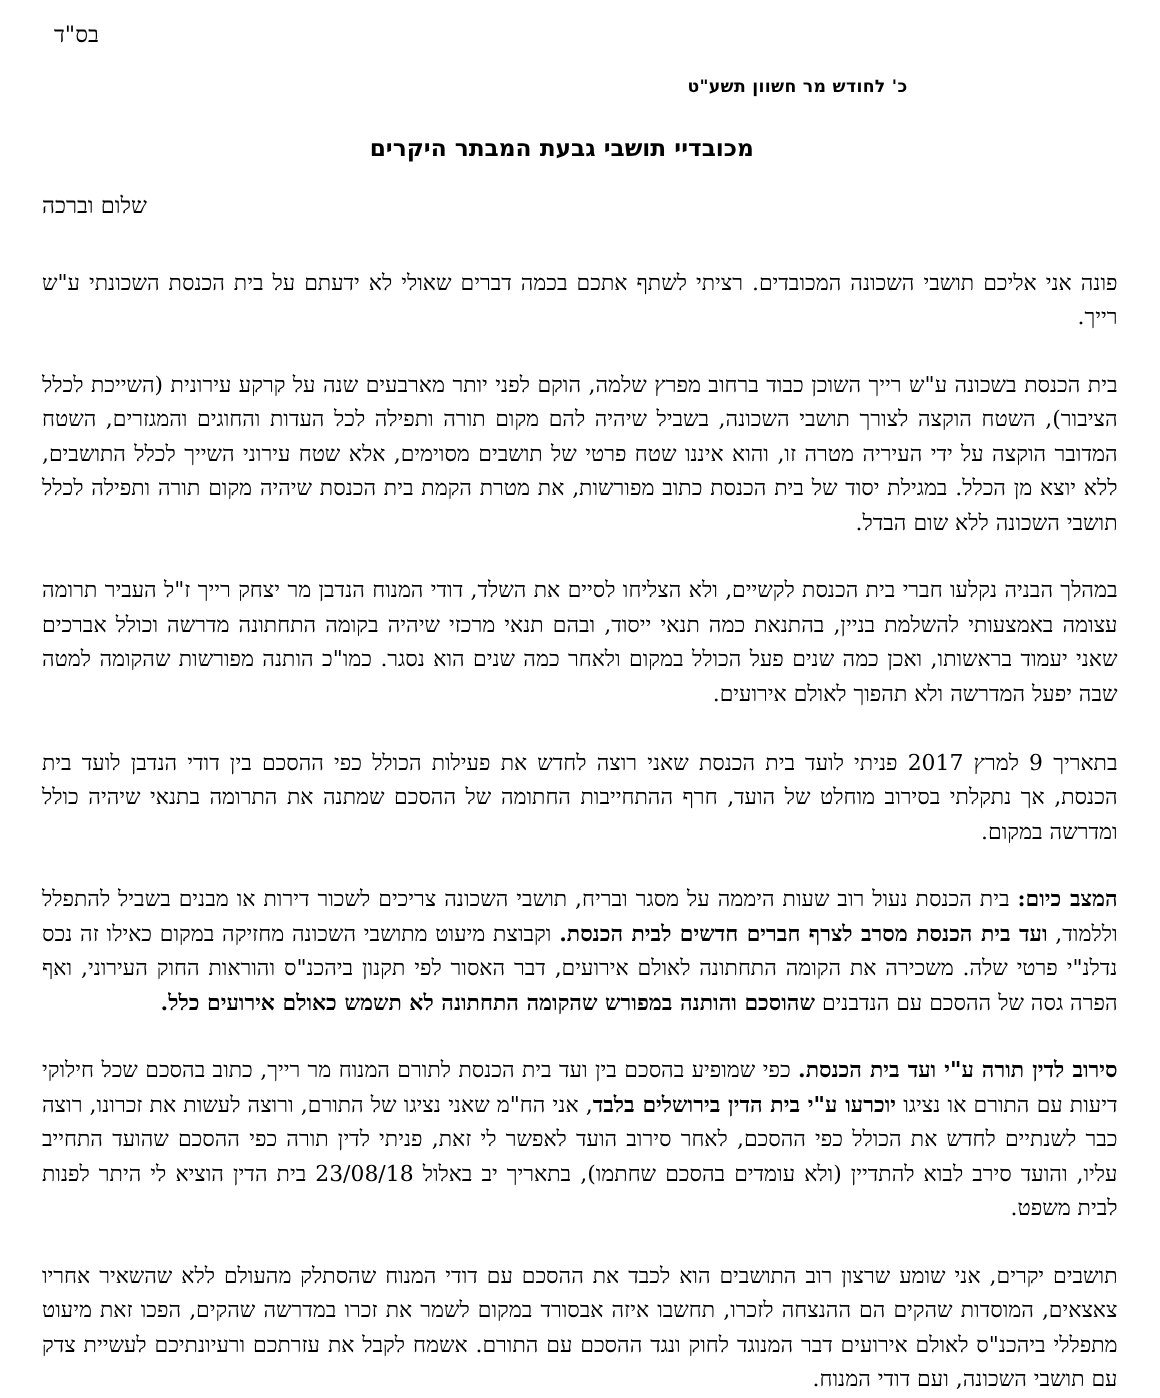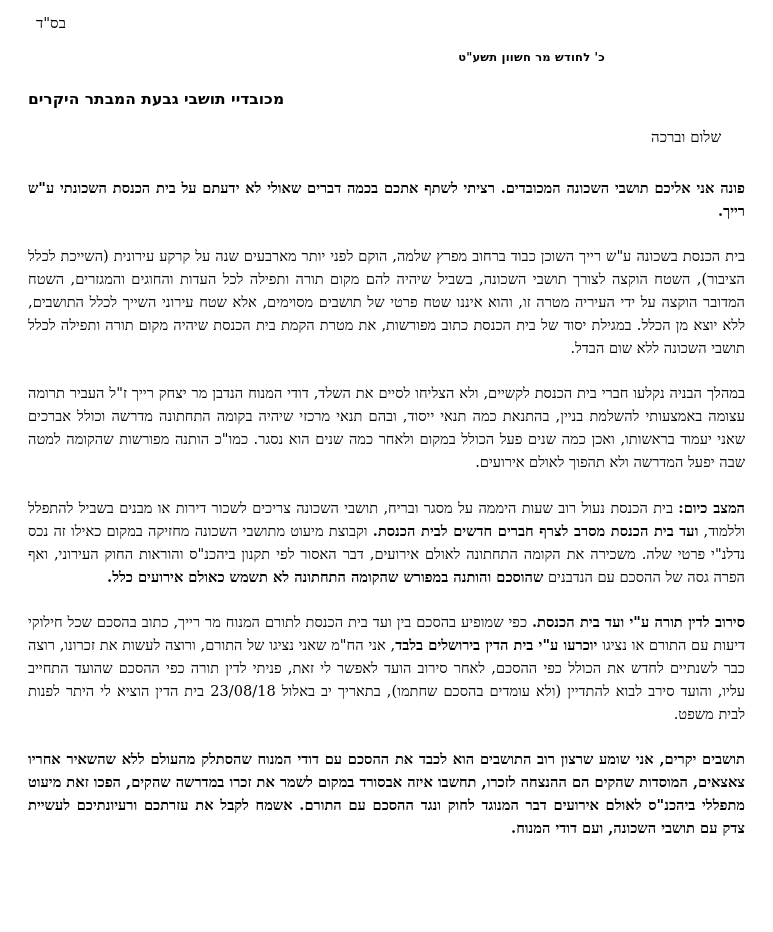--- a/index.html
+++ b/index.html
@@ -42,44 +42,44 @@
     font-family: "DejaVu Sans", "Liberation Sans", sans-serif;
     font-weight: bold;
     font-size: 11.5px;
     letter-spacing: .2px;
     margin: 18px 0 0 0;
     padding-right: 140px;
   }
 
   
   .salutation-title {
-    text-align: left;
+    text-align: center;
     font-family: "DejaVu Sans", "Liberation Sans", sans-serif;
     font-weight: bold;
     font-size: 15.5px;
     margin: 26px 0 0 0;
     padding-right: 24px;
   }
   .salutation-sub {
-    text-align: right;
+    text-align: left;
     font-size: 15px;
     margin: 20px 0 0 0;
     padding-right: 24px;
   }
 
   
   p.para {
     font-size: 14.6px;
     line-height: 1.58;
     margin: 22px 0 0 0;
     text-align: justify;
     text-justify: inter-word;
   }
   p.para.bold {
-    font-weight: bold;
+    font-weight: normal;
   }
   p.para b {
     font-weight: bold;
     margin-top: 20px;
   }
   p.first-bold {
     margin-top: 30px;
   }
 </style>
 </head>
@@ -93,19 +93,20 @@
     <div class="datum">כ' לחודש מר חשוון תשע"ט</div>
 
     <div class="salutation-title">מכובדיי תושבי גבעת המבתר היקרים</div>
 
     <div class="salutation-sub">שלום וברכה</div>
 
     <div id="paragraphs">
         <p class="para bold first-bold">פונה אני אליכם תושבי השכונה המכובדים.  רציתי לשתף אתכם בכמה דברים שאולי לא ידעתם על בית הכנסת השכונתי ע"ש רייך.</p>
         <p class="para">בית הכנסת בשכונה ע"ש רייך השוכן כבוד ברחוב מפרץ שלמה, הוקם לפני יותר מארבעים שנה על קרקע עירונית (השייכת לכלל הציבור), השטח הוקצה לצורך תושבי השכונה, בשביל שיהיה להם מקום תורה ותפילה לכל העדות והחוגים והמגזרים, השטח המדובר הוקצה על ידי העיריה מטרה זו, והוא איננו שטח פרטי של תושבים מסוימים, אלא שטח עירוני השייך לכלל התושבים, ללא יוצא מן הכלל. במגילת יסוד של בית הכנסת כתוב מפורשות, את מטרת הקמת בית הכנסת שיהיה מקום תורה ותפילה לכלל תושבי השכונה ללא שום הבדל.</p>
         <p class="para">במהלך הבניה נקלעו חברי בית הכנסת לקשיים, ולא הצליחו לסיים את השלד, דודי המנוח הנדבן מר יצחק רייך ז"ל  העביר תרומה עצומה באמצעותי להשלמת בניין, בהתנאת כמה תנאי ייסוד, ובהם תנאי מרכזי שיהיה בקומה התחתונה מדרשה וכולל אברכים שאני יעמוד בראשותו, ואכן כמה שנים פעל הכולל במקום ולאחר כמה שנים הוא נסגר.  כמו"כ הותנה מפורשות שהקומה למטה שבה יפעל המדרשה ולא תהפוך לאולם אירועים.</p>
+        <p class="para">בתאריך 9 למרץ 2017 פניתי לועד בית הכנסת שאני רוצה לחדש את פעילות הכולל כפי ההסכם בין דודי הנדבן לועד בית הכנסת, אך נתקלתי בסירוב מוחלט של הועד, חרף ההתחייבות החתומה של ההסכם שמתנה את התרומה בתנאי שיהיה כולל ומדרשה במקום.</p>
         <p class="para"><b>המצב כיום:</b><span> בית הכנסת נעול רוב שעות היממה על מסגר ובריח, תושבי השכונה צריכים לשכור דירות או מבנים בשביל להתפלל וללמוד, </span><b>ועד בית הכנסת מסרב לצרף חברים חדשים לבית הכנסת.</b><span> וקבוצת מיעוט מתושבי השכונה מחזיקה במקום כאילו זה נכס נדלנ"י פרטי שלה. משכירה את הקומה התחתונה לאולם אירועים, דבר האסור לפי תקנון ביהכנ"ס והוראות החוק העירוני, ואף הפרה גסה של ההסכם עם הנדבנים </span><b>שהוסכם והותנה במפורש שהקומה התחתונה לא תשמש כאולם אירועים כלל.</b></p>
         <p class="para"><b>סירוב לדין תורה ע"י ועד בית הכנסת.</b><span> כפי שמופיע בהסכם בין ועד בית הכנסת לתורם  המנוח מר רייך, כתוב בהסכם שכל חילוקי דיעות עם התורם או נציגו </span><b>יוכרעו ע"י בית הדין בירושלים בלבד</b><span>, אני הח"מ שאני נציגו של התורם, ורוצה לעשות את זכרונו, רוצה כבר לשנתיים  לחדש את הכולל כפי ההסכם, לאחר סירוב הועד לאפשר לי זאת, פניתי לדין תורה כפי ההסכם שהועד התחייב עליו, והועד סירב לבוא להתדיין (ולא עומדים בהסכם שחתמו), בתאריך יב באלול 23/08/18 בית הדין הוציא לי היתר לפנות לבית משפט.</span></p>
         <p class="para bold">תושבים יקרים, אני שומע שרצון רוב התושבים הוא לכבד את ההסכם עם דודי המנוח שהסתלק מהעולם ללא שהשאיר אחריו צאצאים, המוסדות שהקים הם ההנצחה לזכרו, תחשבו איזה אבסורד במקום לשמר את זכרו במדרשה שהקים, הפכו זאת מיעוט מתפללי ביהכנ"ס לאולם אירועים דבר המנוגד לחוק ונגד ההסכם עם התורם. אשמח לקבל את עזרתכם ורעיונתיכם לעשיית צדק עם תושבי השכונה, ועם דודי המנוח.</p>
       </div>
 
   </div>
 </div>
 
 </body></html>

